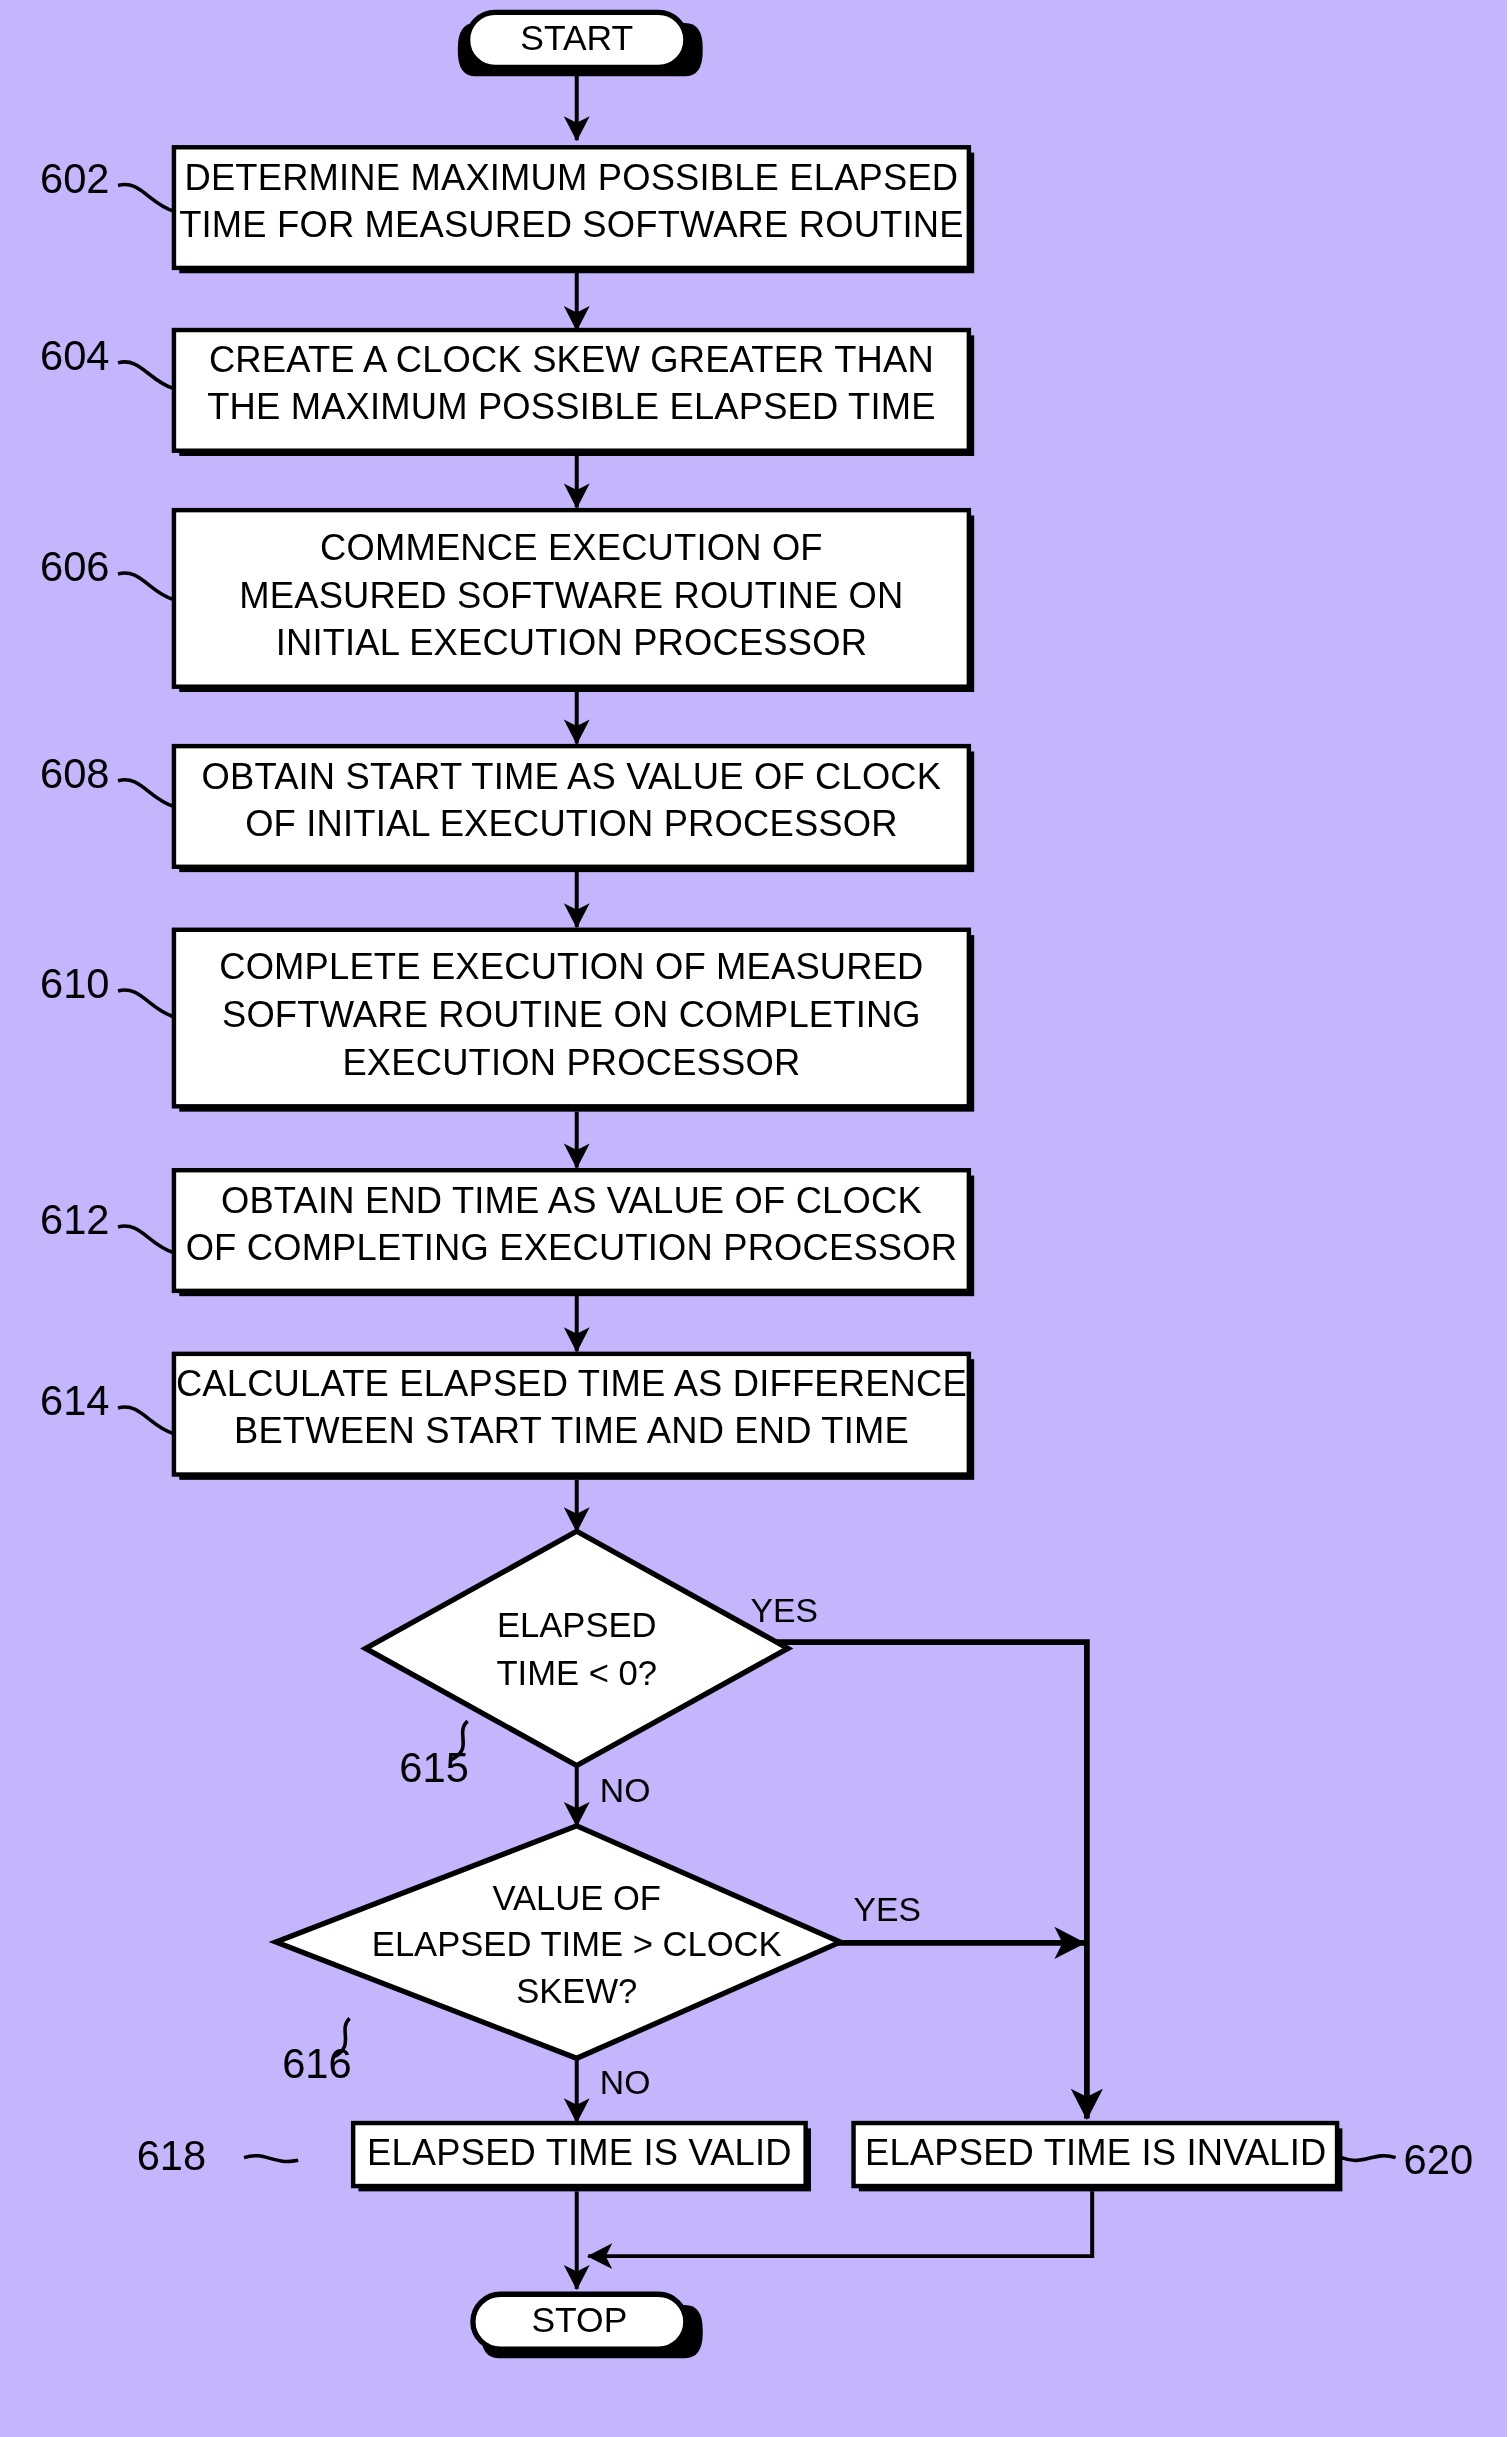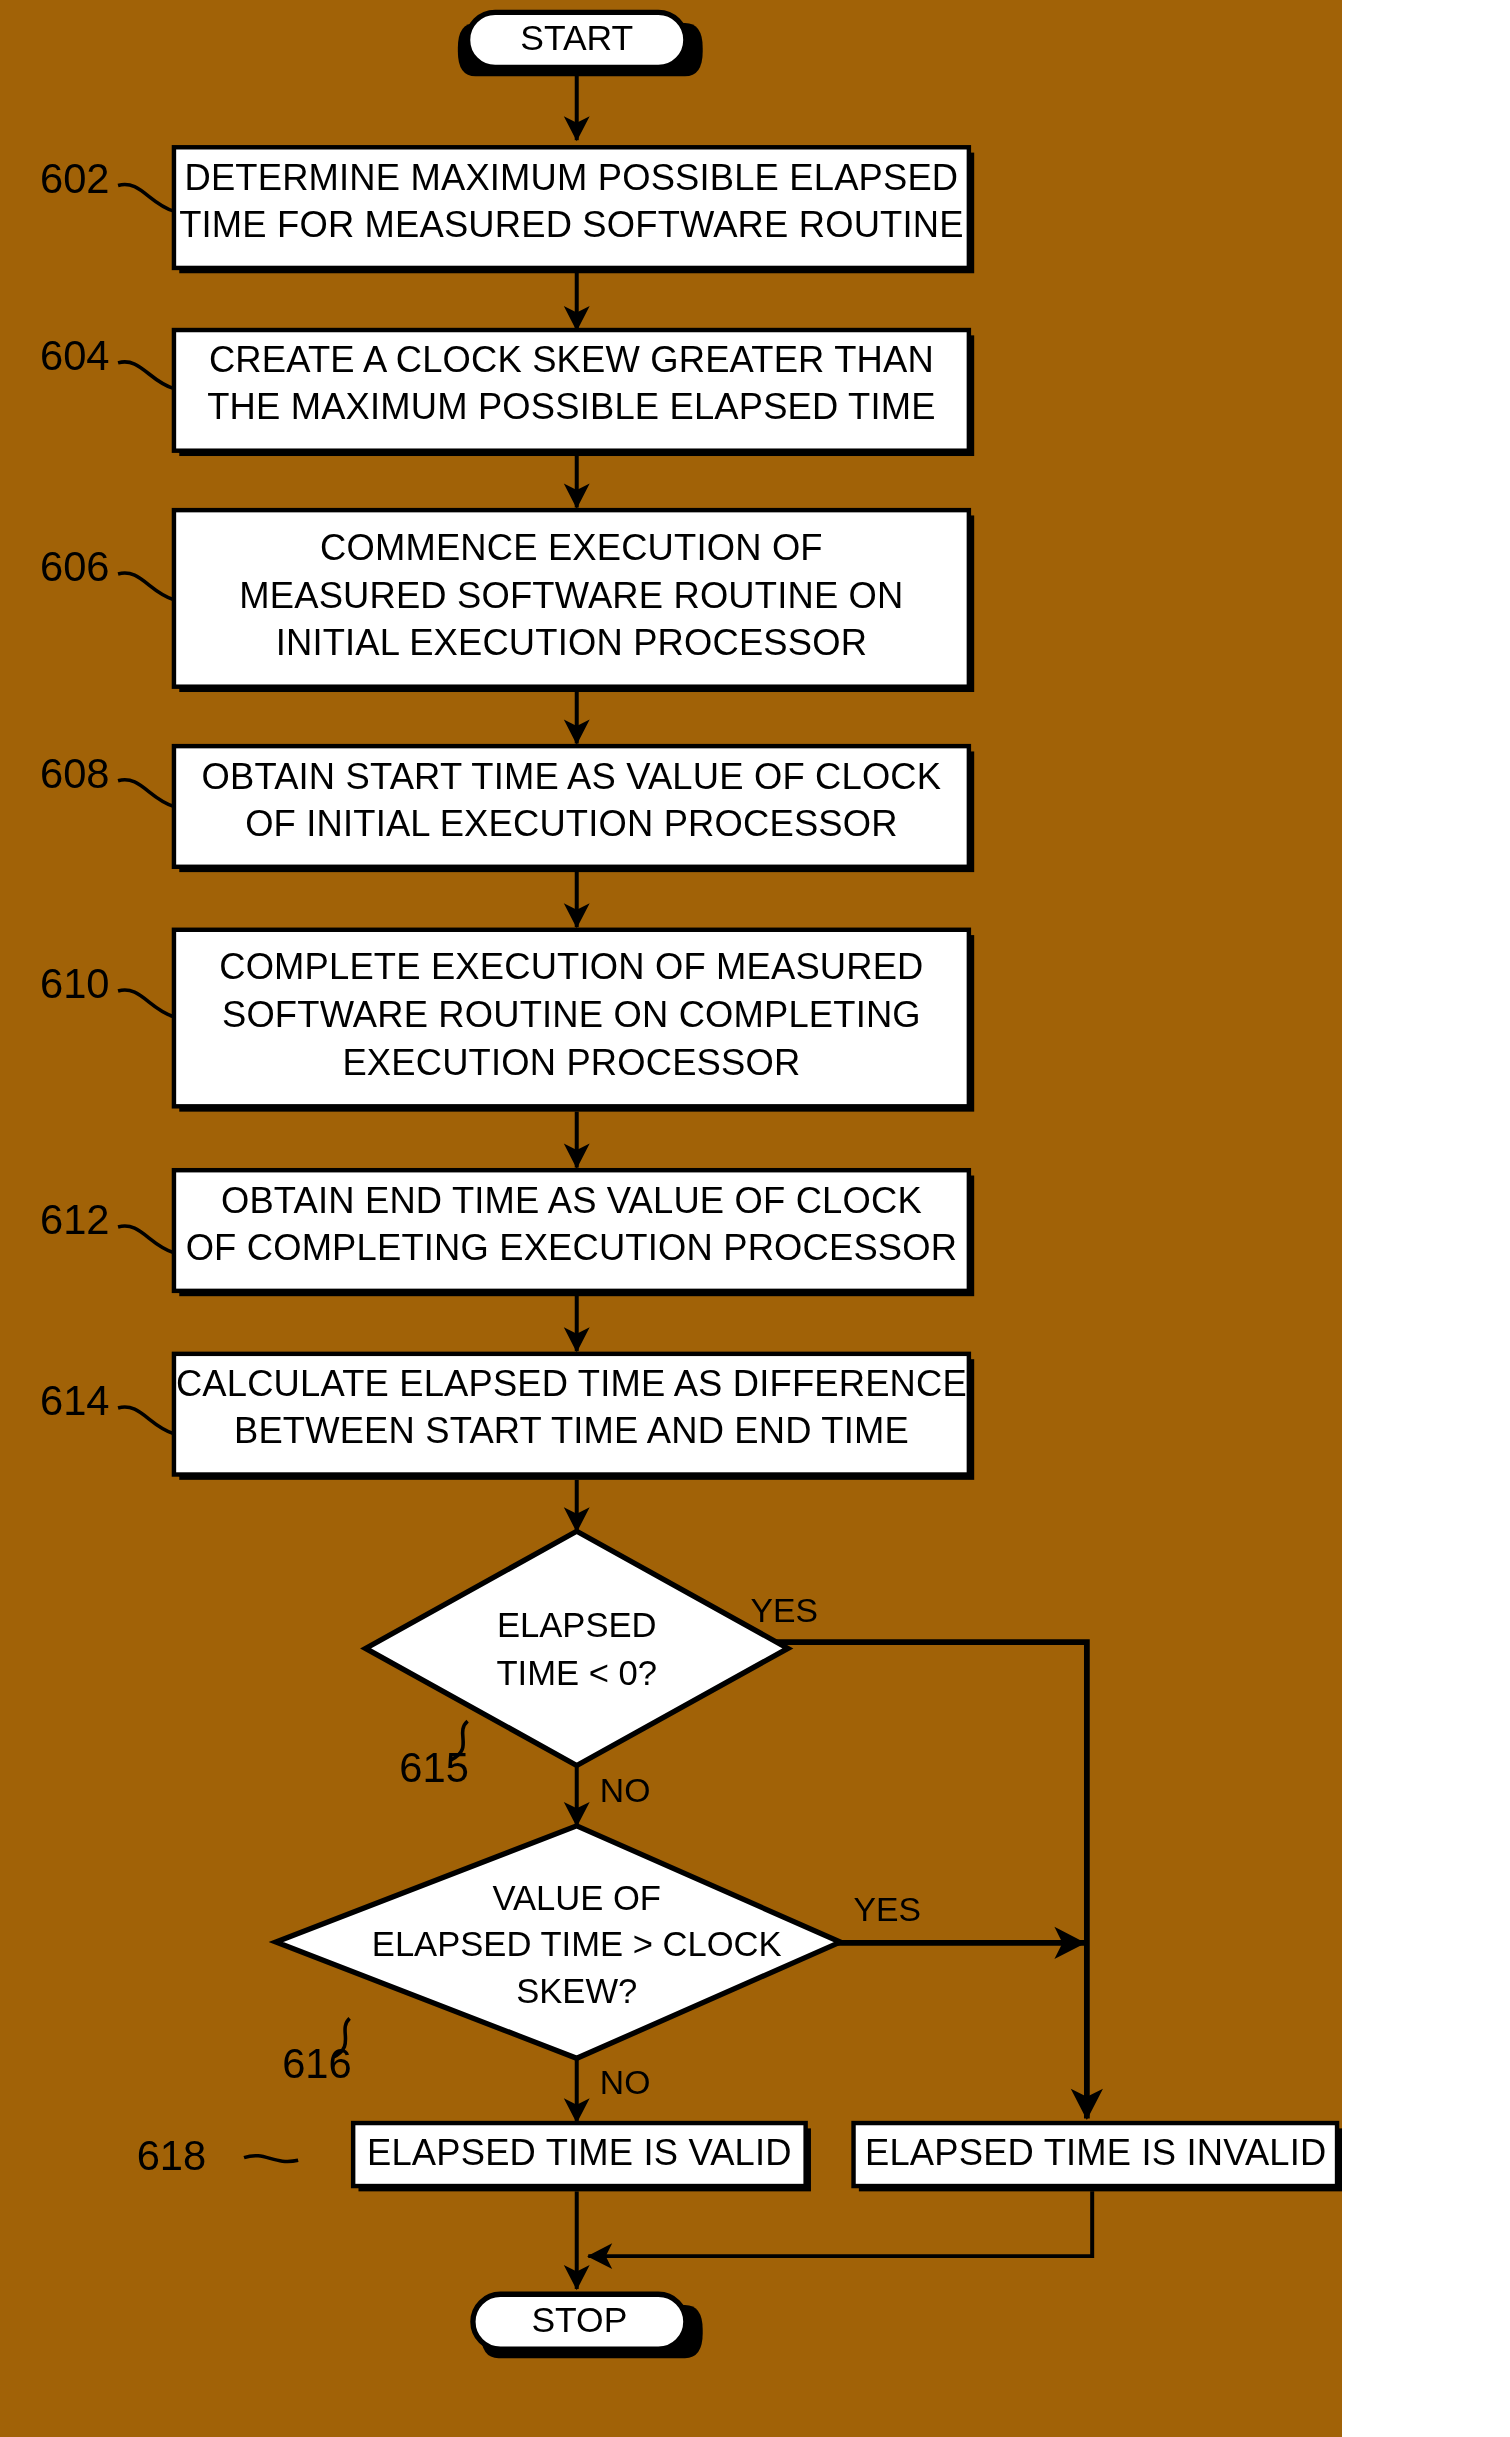--- a/index.html
+++ b/index.html
@@ -5,23 +5,23 @@
   html, body {
     margin: 0;
     padding: 0;
     background: #ffffff;
   }
   body {
     font-family: "Liberation Sans", sans-serif;
   }
   #canvas {
     position: relative;
-    width: 1342px;
+    width: 1507px;
     height: 2438px;
-    background: #a16207;
+    background: #c4b5fd;
     overflow: hidden;
   }
   #flow-svg {
     position: absolute;
     left: 0;
     top: 0;
     width: 1511px;
     height: 2438px;
   }
   .proc-text {

